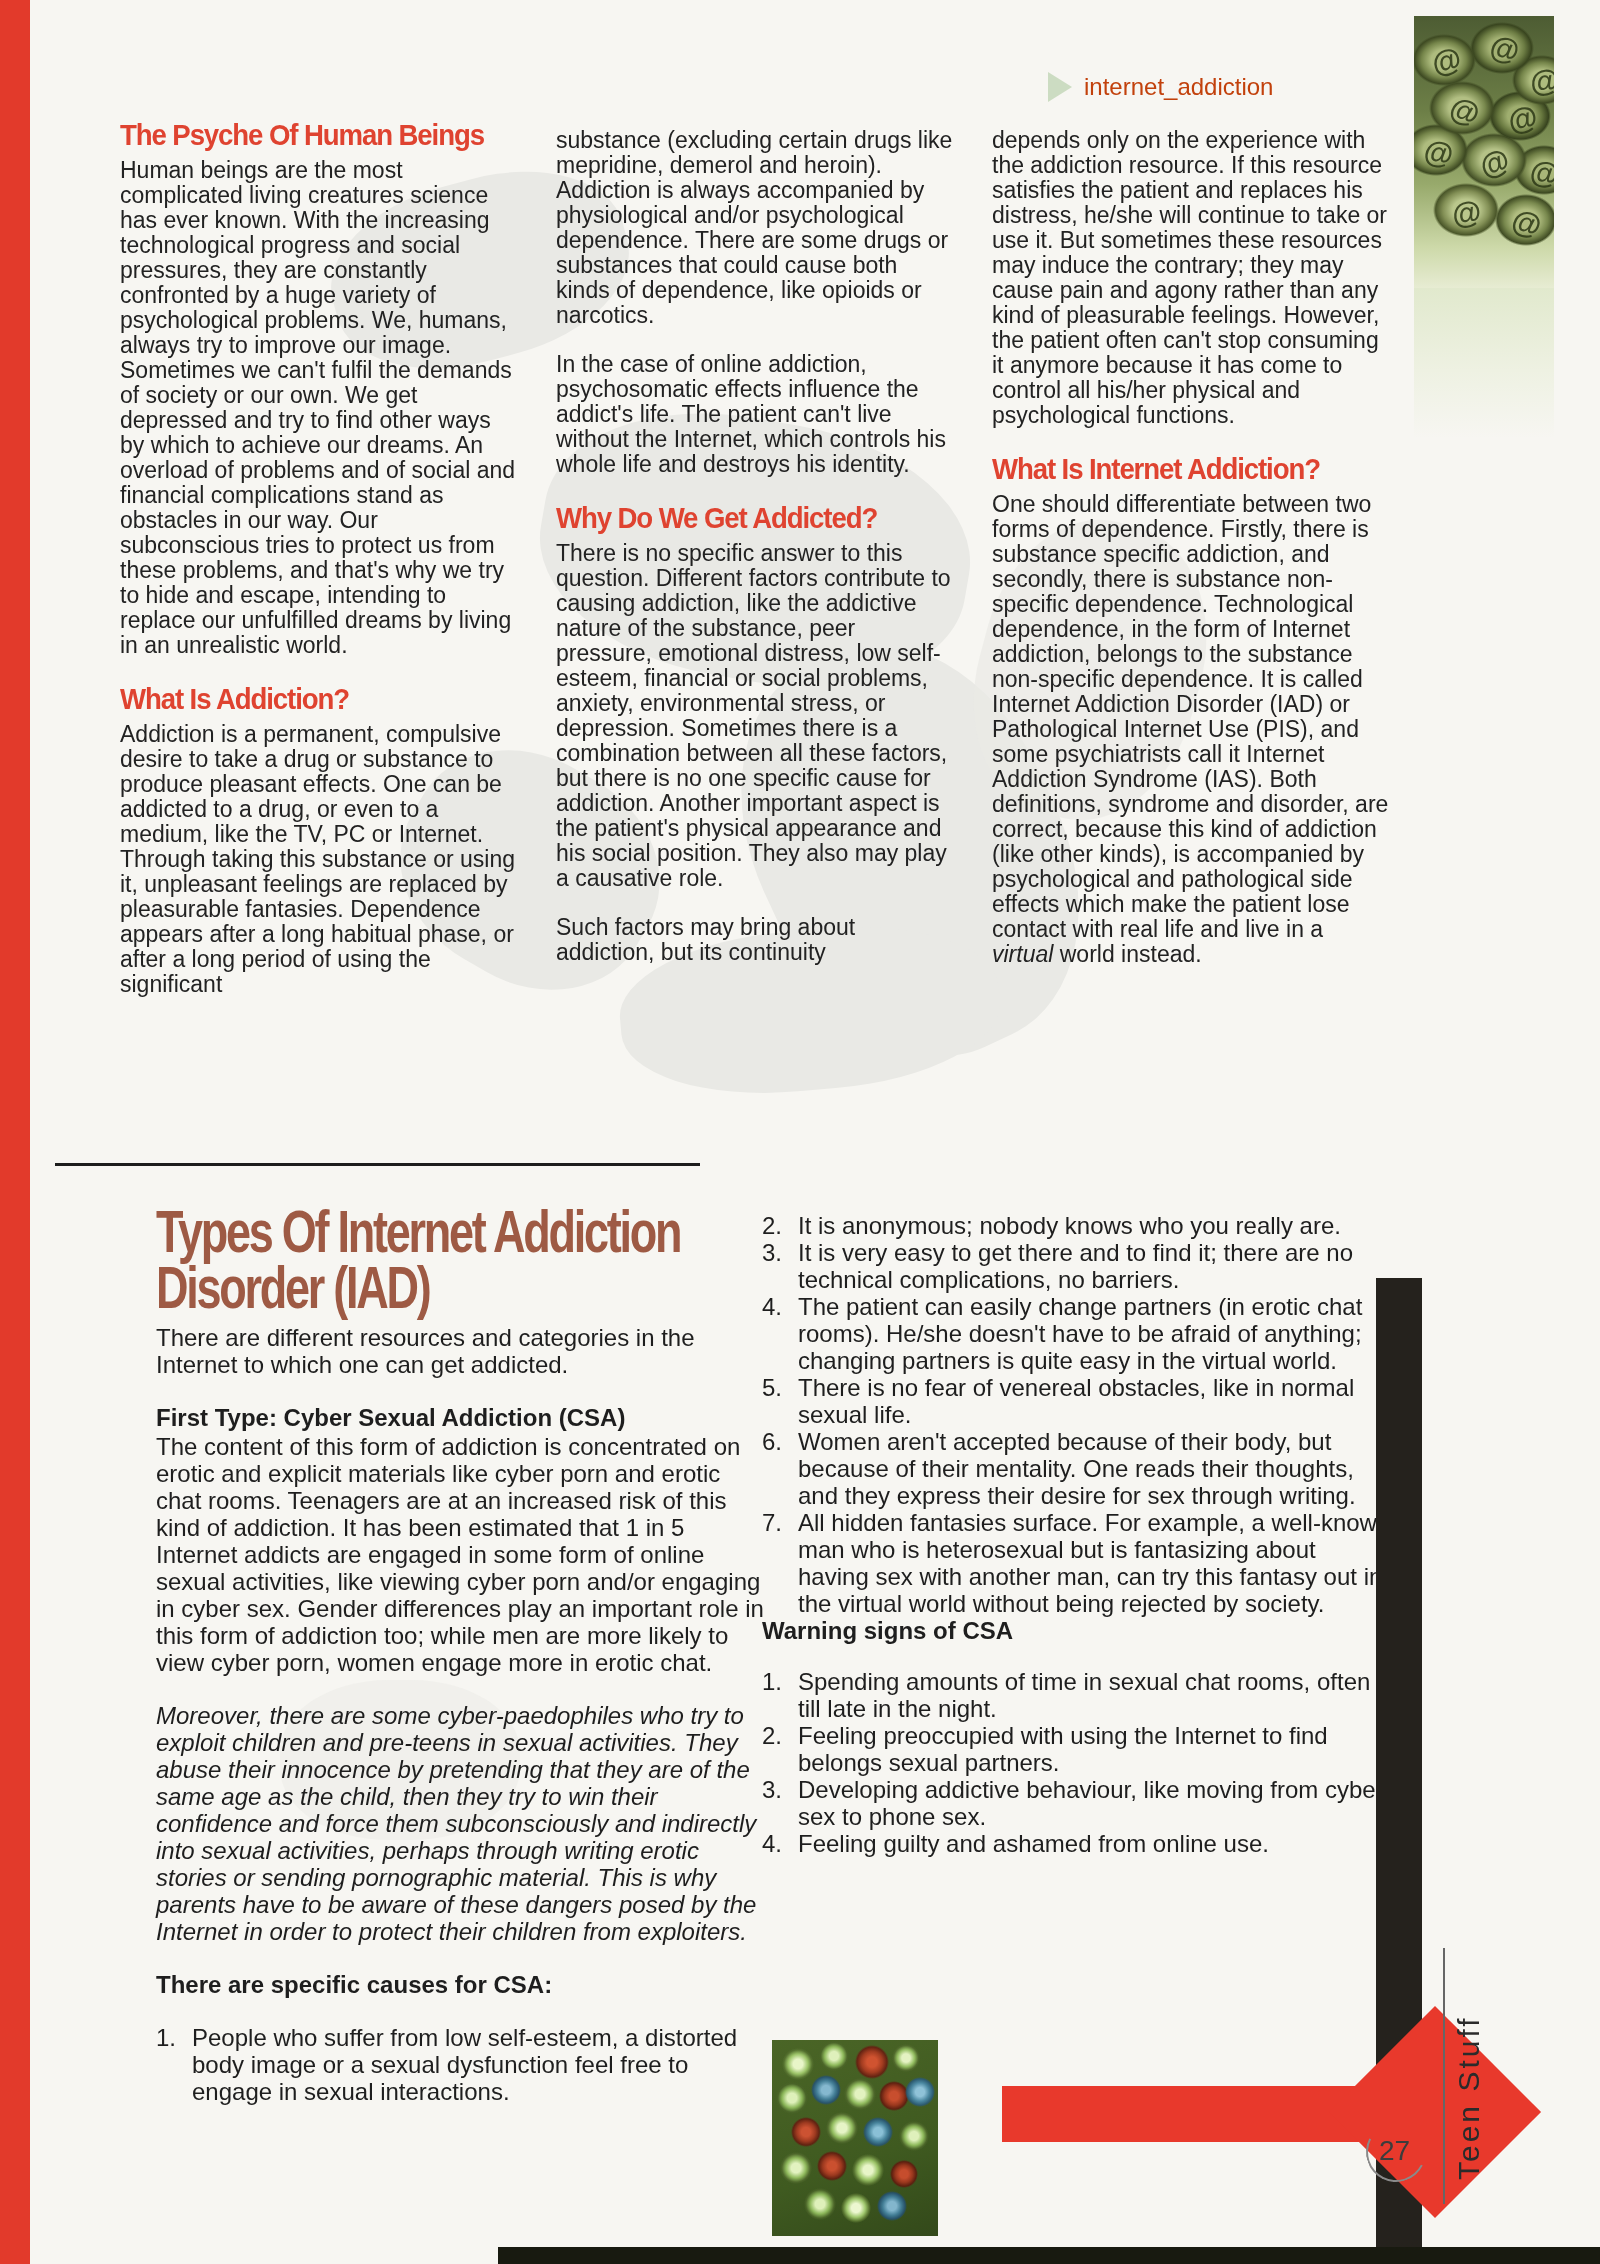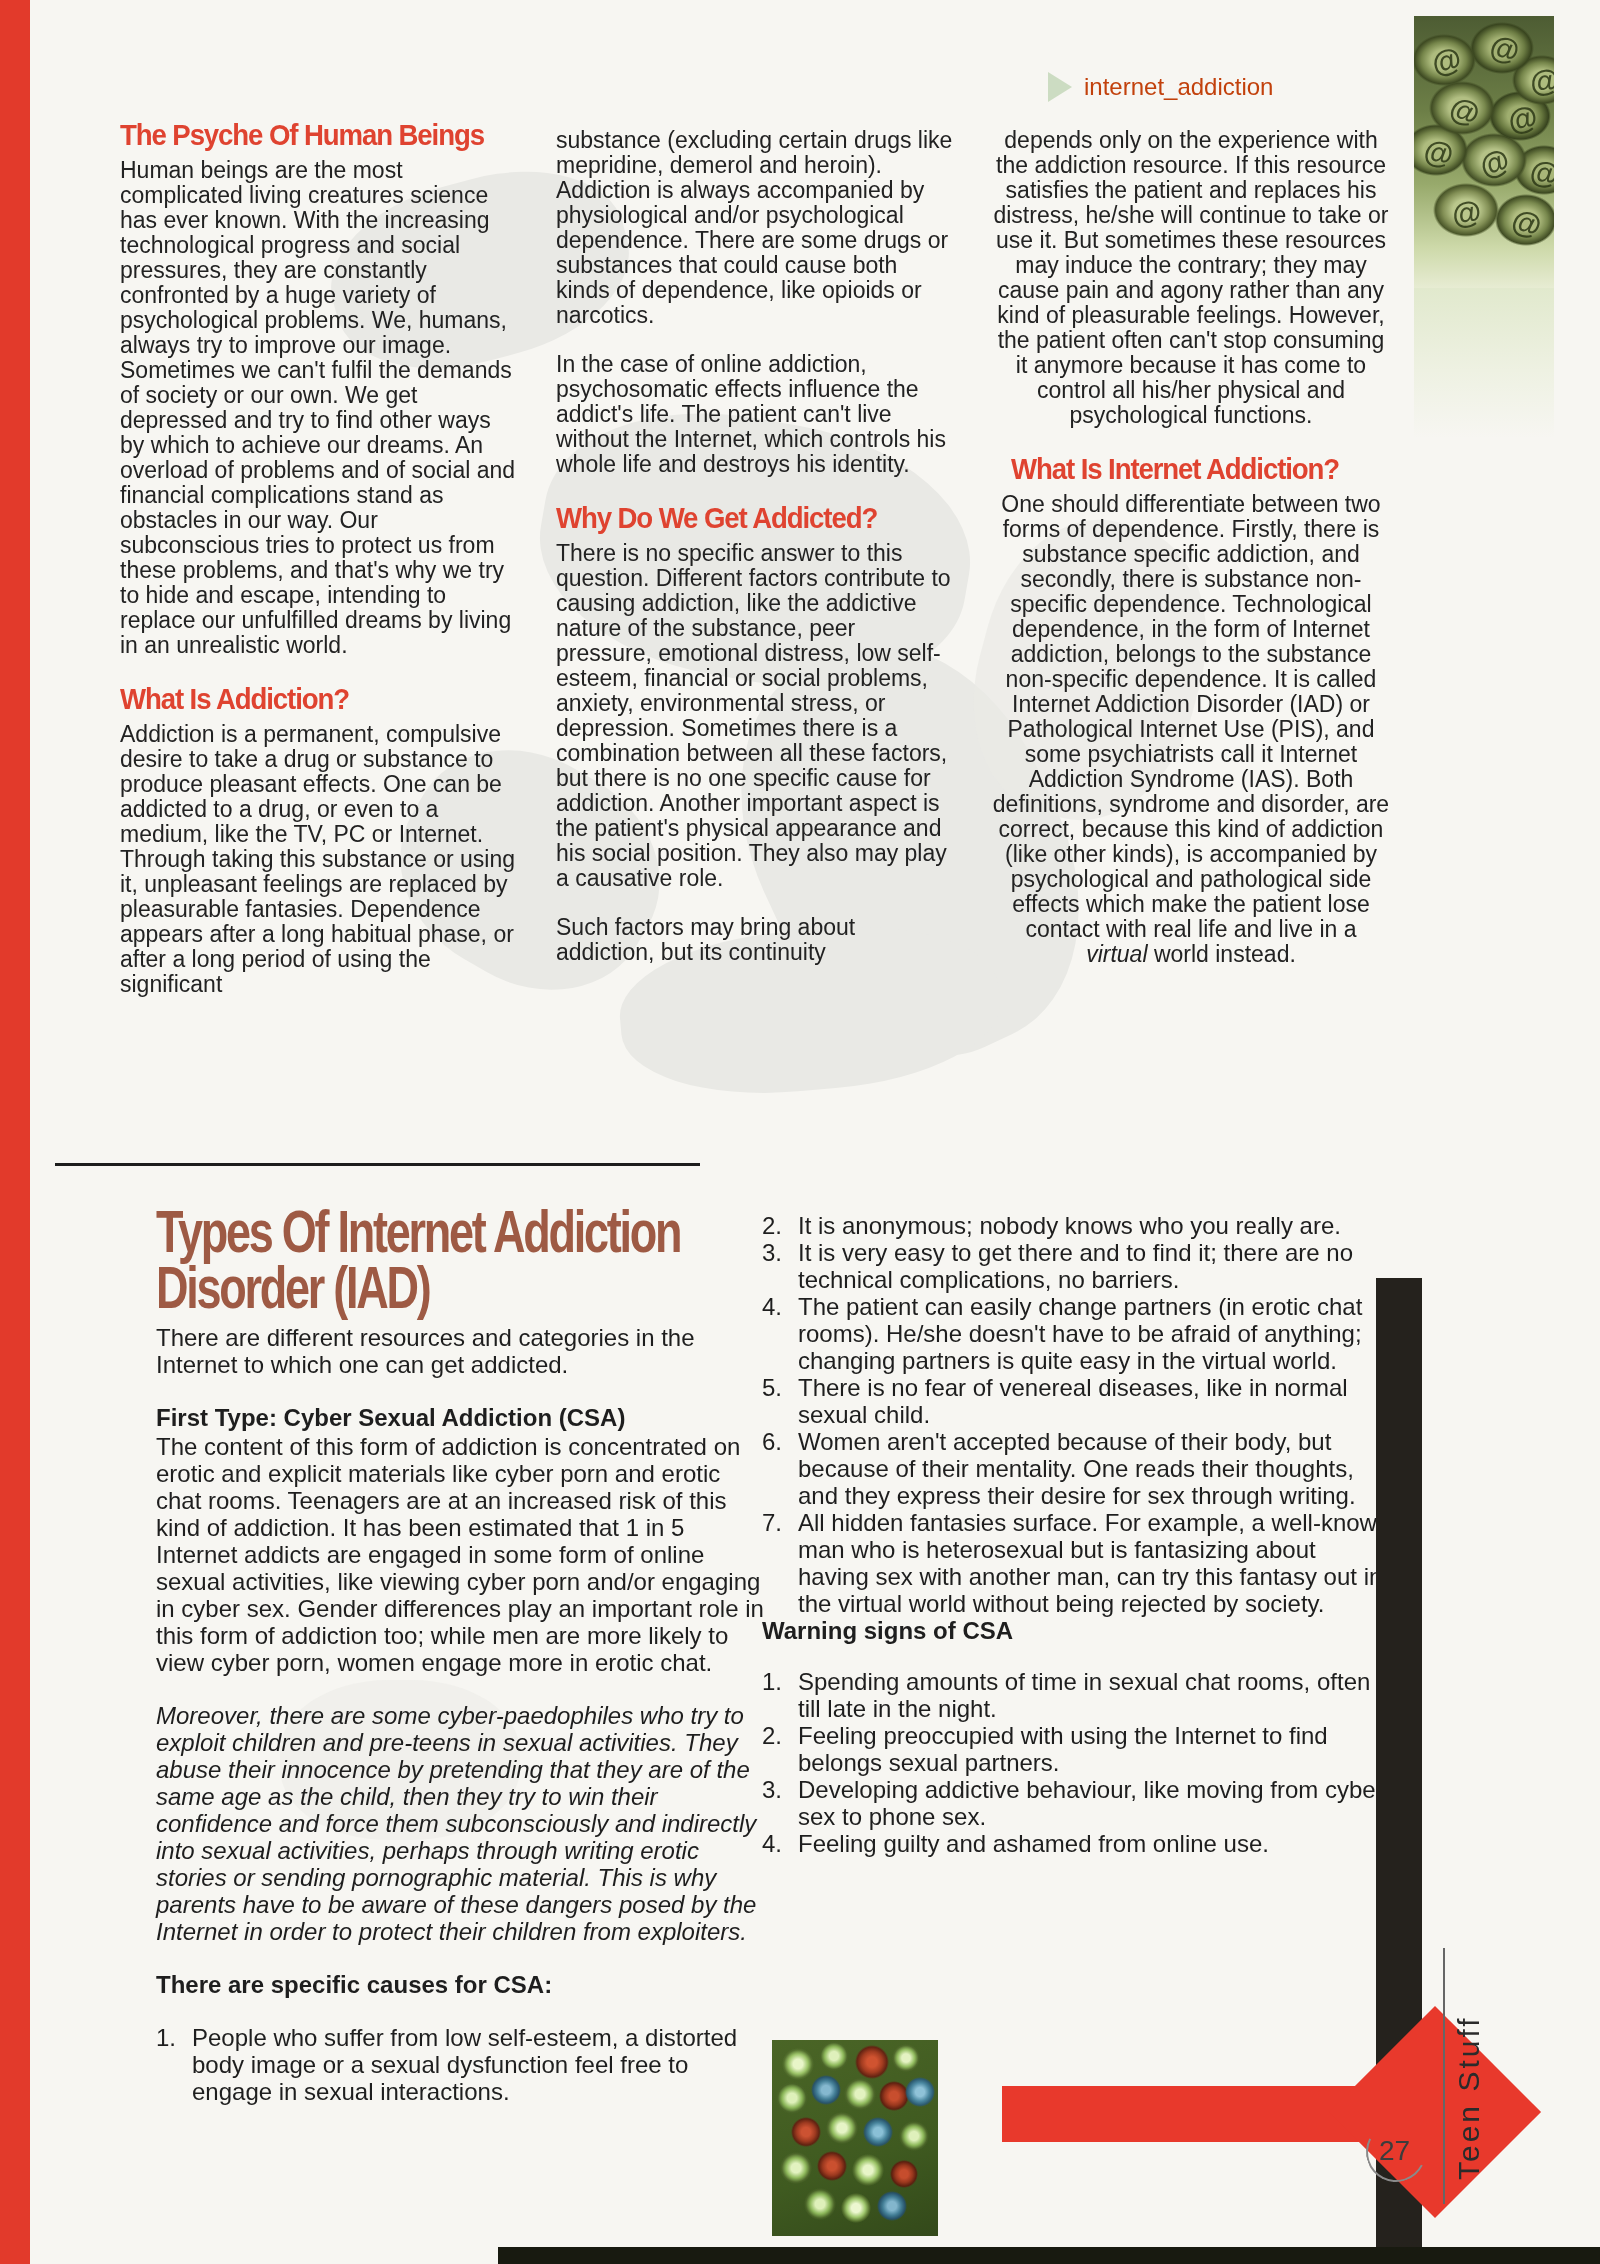--- a/index.html
+++ b/index.html
@@ -36,21 +36,21 @@
   .coins-fade{position:absolute;left:1414px;top:288px;width:140px;height:150px;z-index:3;
     background:linear-gradient(180deg,#e1e9cd 0,#eef1e2 55%,rgba(247,246,242,0) 100%);}
   
   .col{position:absolute;width:398px;font-size:23px;line-height:25px;z-index:2;}
   .col p{margin:0 0 24px 0;}
   .col h2{font-size:30px;line-height:34px;font-weight:bold;color:#df4330;margin:0 0 6px 0;
     letter-spacing:-1.2px;transform:scaleX(.92);transform-origin:0 50%;}
   .col h2.nowrap{white-space:nowrap;}
   .col1{left:120px;top:118px;}
   .col2{left:556px;top:128px;}
-  .col3{left:992px;top:128px;text-align:center;}
+  .col3{left:992px;top:128px;}
   
   .divider{position:absolute;left:55px;top:1163px;width:645px;height:3px;background:#1d1d1d;z-index:2;}
   
   .bcol{position:absolute;font-size:24px;line-height:27px;z-index:2;color:#1e1e1e;}
   .bleft{left:128px;top:1204px;width:612px;margin-left:28px;}
   .bright{left:762px;top:1212px;width:630px;}
   .bcol h1{font-size:60px;line-height:56px;font-weight:bold;color:#9e5a44;margin:0 0 8px 0;
     letter-spacing:-3px;transform:scaleX(.75);transform-origin:0 0;white-space:nowrap;}
   .bcol p{margin:0 0 26px 0;}
   .bcol .tight{margin-bottom:2px;}
@@ -175,21 +175,21 @@
     <div class="li">
       <span class="num">3.</span>
       <span class="txt">It is very easy to get there and to find it; there are no technical complications, no barriers.</span>
     </div>
     <div class="li">
       <span class="num">4.</span>
       <span class="txt">The patient can easily change partners (in erotic chat rooms). He/she doesn't have to be afraid of anything; changing partners is quite easy in the virtual world.</span>
     </div>
     <div class="li">
       <span class="num">5.</span>
-      <span class="txt">There is no fear of venereal diseases, like in normal sexual child.</span>
+      <span class="txt">There is no fear of venereal obstacles, like in normal sexual life.</span>
     </div>
     <div class="li">
       <span class="num">6.</span>
       <span class="txt">Women aren't accepted because of their body, but because of their mentality. One reads their thoughts, and they express their desire for sex through writing.</span>
     </div>
     <div class="li">
       <span class="num">7.</span>
       <span class="txt">All hidden fantasies surface. For example, a well-known man who is heterosexual but is fantasizing about having sex with another man, can try this fantasy out in the virtual world without being rejected by society.</span>
     </div>
     <p class="bold gap-top" style="margin-bottom:24px;">Warning signs of CSA</p>

